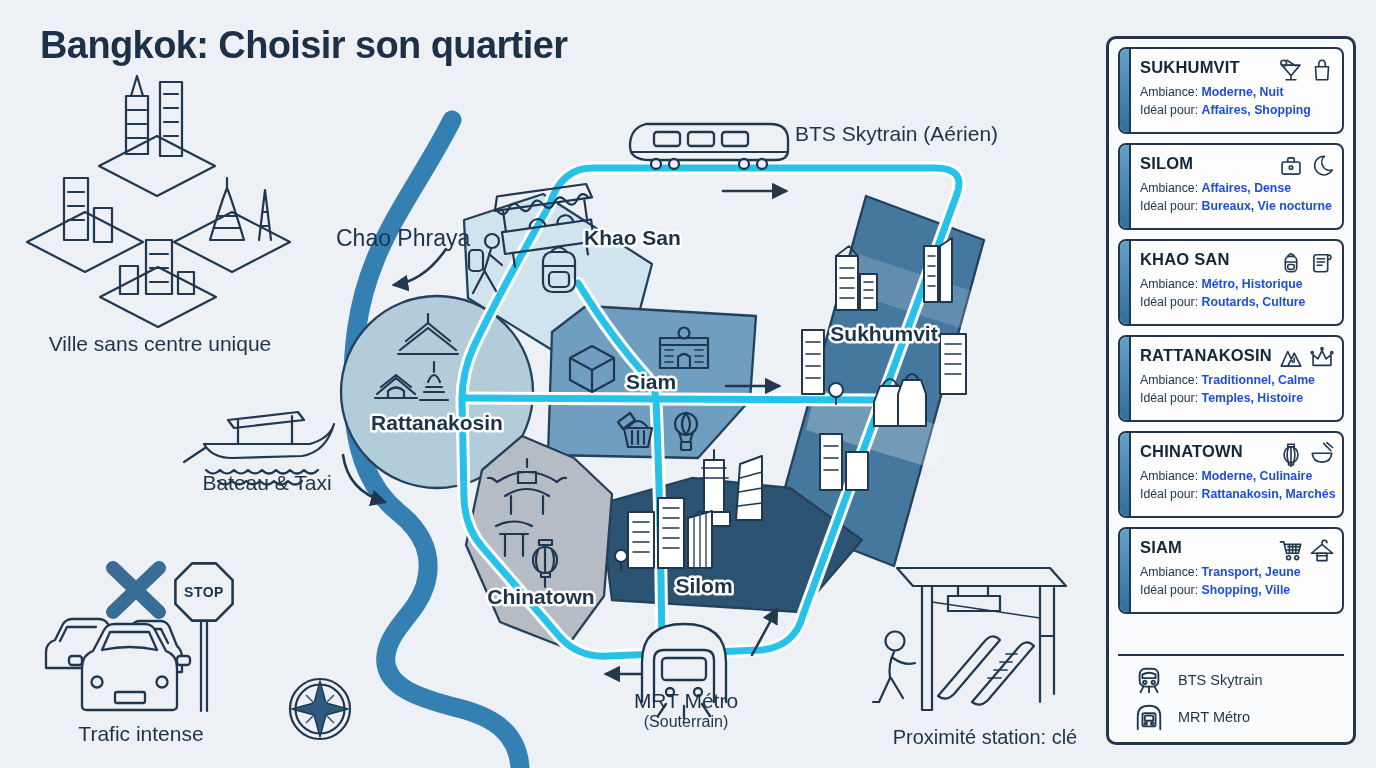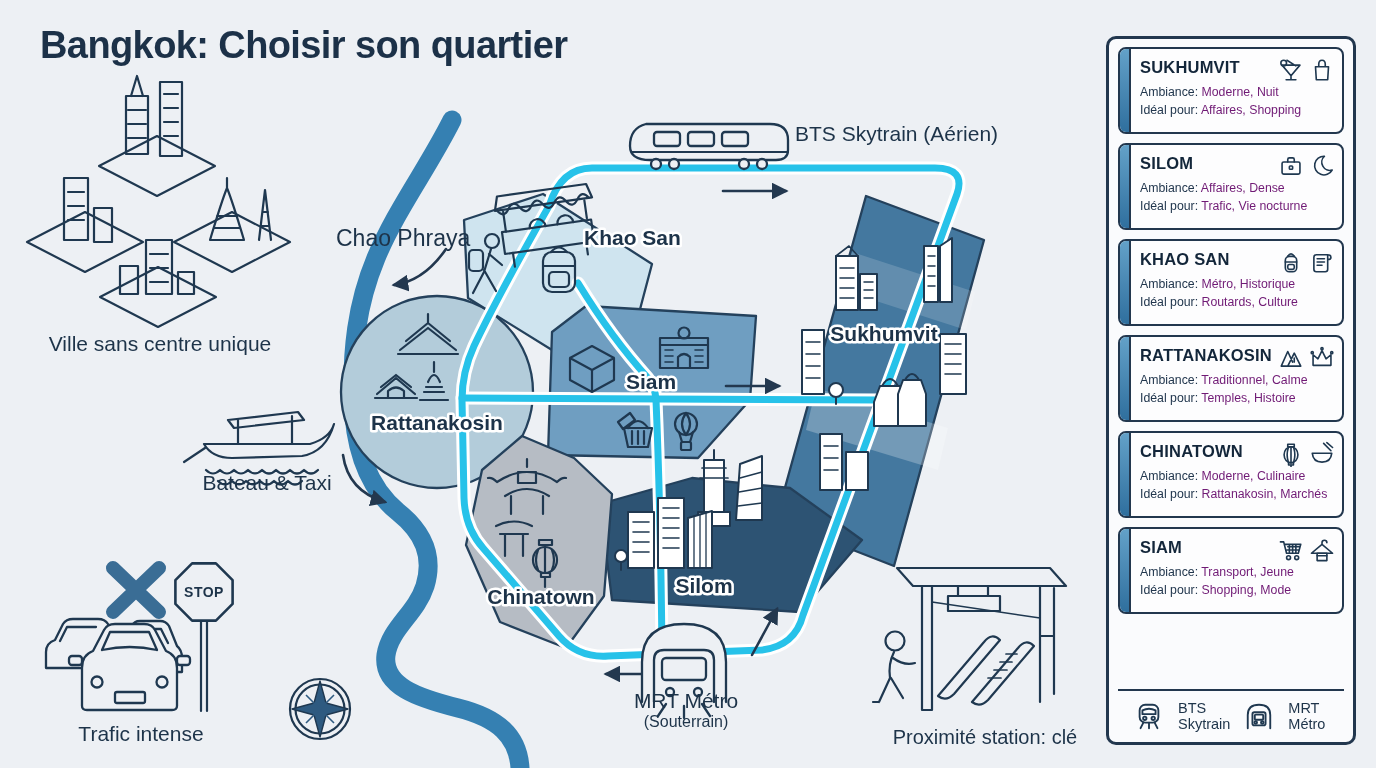--- a/index.html
+++ b/index.html
@@ -28,26 +28,26 @@
   
   .panel{position:absolute;left:1106px;top:36px;width:250px;height:709px;box-sizing:border-box;
          background:#fafbfd;border:3px solid #22374e;border-radius:10px;padding:8px 9px;
          display:flex;flex-direction:column}
   .card{position:relative;box-sizing:border-box;height:87px;border:2px solid #22374e;border-radius:8px;
         background:#fdfdfe;padding:9px 8px 6px 20px;margin-bottom:9px;overflow:hidden}
   .accent{position:absolute;left:0;top:0;bottom:0;width:9px;
           background:linear-gradient(180deg,#63a1c8,#2f6f9e);border-right:2px solid #22374e}
   .card h3{margin:0 0 7px 0;font-size:16.5px;font-weight:800;letter-spacing:0.2px;color:#13263a}
   .cline{font-size:12.3px;line-height:1.45;color:#22374e;white-space:nowrap}
-  .cline b{font-weight:400;color:#701a75}
+  .cline b{font-weight:700;color:#1d4ed8}
   .cicons{position:absolute;top:8px;right:7px;display:flex;gap:5px}
   .cicons svg{width:26px;height:26px}
   .ci{fill:none;stroke:#1f3850;stroke-width:2;stroke-linecap:round;stroke-linejoin:round}
   .legend{margin-top:auto;border-top:2.5px solid #22374e;padding:9px 2px 2px 14px;
-          display:flex;flex-direction:row;}
+          display:flex;flex-direction:column;gap:7px}
   .lrow{display:flex;align-items:center;gap:12px;font-size:14.5px;color:#1d3349}
   .lrow svg{width:34px;height:30px;flex:0 0 auto}
 </style>
 </head>
 <body>
 
 <div class="stage">
 
   <h1 class="title">Bangkok: Choisir son quartier</h1>
 
@@ -345,21 +345,21 @@
               <rect x="14" y="16" width="4" height="4" rx="1"></rect>
             </g>
           </svg>
         <svg viewBox="0 0 32 32">
             <g class="ci">
               <path d="M19,4 A 11.5,11.5 0 1,0 28.5,21 A 10,10 0 0,1 19,4 Z"></path>
             </g>
           </svg>
       </div>
       <div class="cline"><span>Ambiance:</span> <b>Affaires, Dense</b></div>
-      <div class="cline"><span>Idéal pour:</span> <b>Trafic, Vie nocturne</b></div>
+      <div class="cline"><span>Idéal pour:</span> <b>Bureaux, Vie nocturne</b></div>
     </div>
 
     <div class="card">
       <div class="accent"></div>
       <h3>KHAO SAN</h3>
       <div class="cicons">
         <svg viewBox="0 0 32 32">
             <g class="ci">
               <rect x="9" y="9" width="14" height="19" rx="5"></rect>
               <path d="M12,9 Q16,3 20,9 M9,16 H23"></path>
@@ -433,21 +433,21 @@
           </svg>
         <svg viewBox="0 0 32 32">
             <g class="ci">
               <path d="M16,9 V7 Q16,4 19,4 Q22,4 22,7 M16,9 L29,20 H3 Z"></path>
               <rect x="10" y="20" width="12" height="9"></rect>
               <path d="M10,23 H22"></path>
             </g>
           </svg>
       </div>
       <div class="cline"><span>Ambiance:</span> <b>Transport, Jeune</b></div>
-      <div class="cline"><span>Idéal pour:</span> <b>Shopping, Mode</b></div>
+      <div class="cline"><span>Idéal pour:</span> <b>Shopping, Ville</b></div>
     </div>
 
     <div class="legend">
       <div class="lrow">
         <svg viewBox="0 0 36 32">
             <g class="ci">
               <rect x="8" y="4" width="20" height="19" rx="6"></rect>
               <path d="M11,10 Q18,6.5 25,10 V14 H11 Z M12,23 L9,29 M24,23 L27,29 M18,23 V29"></path>
               <circle cx="13.5" cy="18.5" r="1.8"></circle>
               <circle cx="22.5" cy="18.5" r="1.8"></circle>

